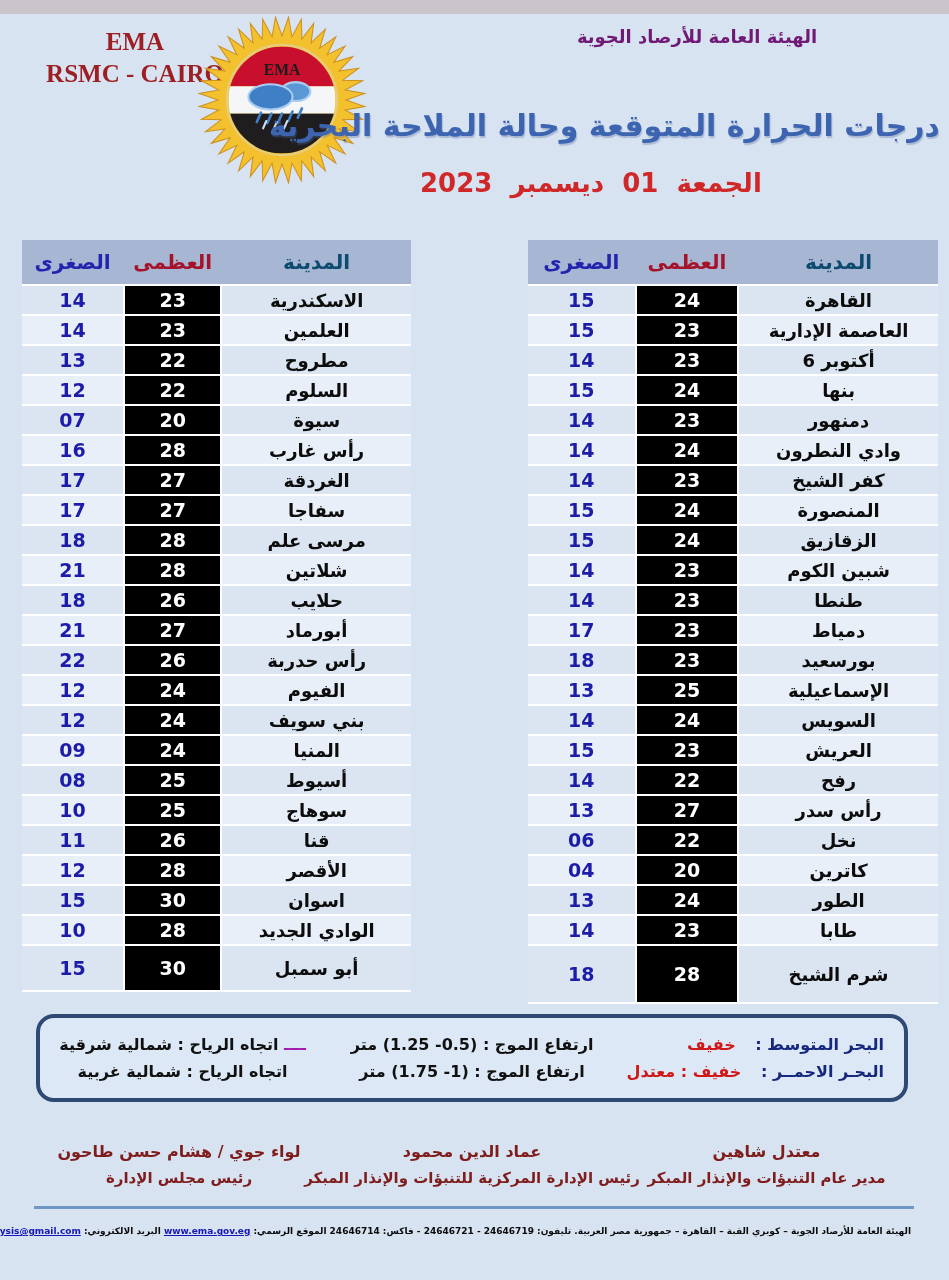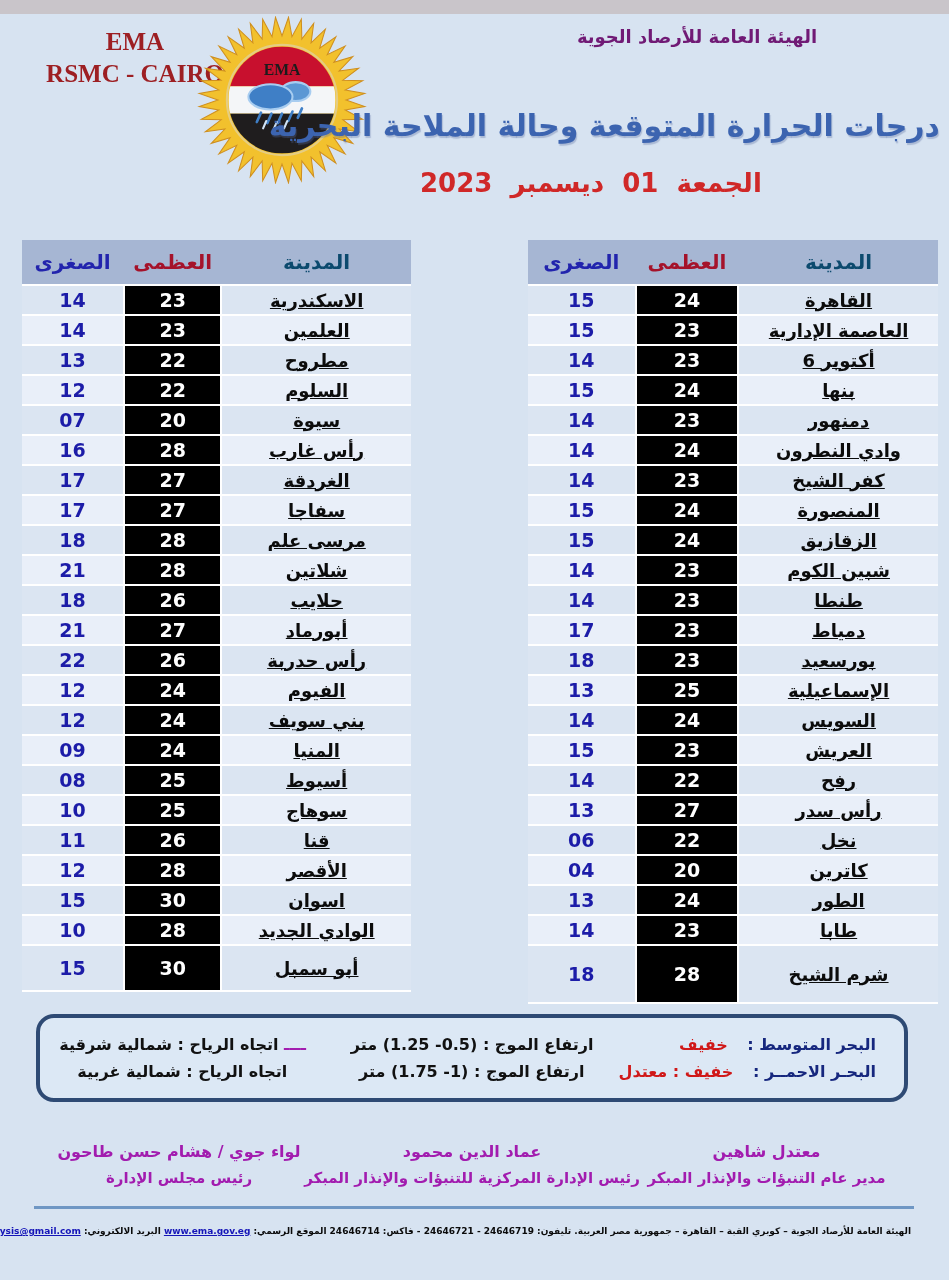--- a/index.html
+++ b/index.html
@@ -30,39 +30,39 @@
     align-items:center;font-weight:bold;font-size:20px;}
   .t-head .h-city{width:48.5%;text-align:center;color:#0c4a6e;}
   .t-head .h-max{width:25.5%;text-align:center;color:#a5122a;}
   .t-head .h-min{width:26%;text-align:center;color:#2224ad;}
   .t-row{display:flex;height:30px;border-bottom:2px solid #fff;box-sizing:border-box;}
   .t-row:nth-child(odd){background:#dbe5f2;}
   .t-row:nth-child(even){background:#e9eff9;}
   .table-right .t-row:last-child{height:58px;}
   .table-left .t-row:last-child{height:46px;}
   .cell{display:flex;align-items:center;justify-content:center;font-weight:bold;direction:ltr;}
-  .cell.city{width:48.5%;color:#0c0c0c;font-size:18px;text-decoration:underline;}
+  .cell.city{width:48.5%;color:#0c0c0c;font-size:18px;}
   .cell.max{width:25.5%;background:#000000;color:#ffffff;font-size:19px;
     border-left:2px solid #fff;border-right:2px solid #fff;box-sizing:border-box;}
   .cell.min{width:26%;color:#1c1ca8;font-size:19px;}
 
   
   .marine-box{position:absolute;left:36px;top:1014px;width:872px;height:88px;box-sizing:border-box;
     border:4px solid #2e4a74;border-radius:18px;background:#dce8f5;direction:rtl;
     display:flex;flex-direction:column;justify-content:center;gap:8px;}
   .m-row{display:flex;align-items:center;font-size:16px;font-weight:bold;color:#111;}
-  .m-sea{flex:0 0 33%;padding-right:28px;box-sizing:border-box;white-space:nowrap;}
+  .m-sea{flex:0 0 33%;padding-right:20px;box-sizing:border-box;white-space:nowrap;}
   .m-sea-label{color:#16277e;}
   .m-sea-state{color:#d01818;margin-right:14px;}
   .m-wave{flex:0 0 34%;text-align:center;white-space:nowrap;}
   .m-wind{flex:0 0 33%;text-align:center;white-space:nowrap;}
   .m-dash{color:#a21caf;}
 
   
-  .sig{position:absolute;top:1138px;text-align:center;direction:rtl;color:#a21caf;
+  .sig{position:absolute;top:1138px;text-align:center;direction:rtl;color:#7f1d1d;
     font-weight:bold;line-height:27px;white-space:nowrap;}
   .sig-right{left:614px;width:305px;}
   .sig-center{left:302px;width:340px;}
   .sig-left{left:44px;width:270px;}
   .s-name{font-size:16px;}
   .s-title{font-size:15px;}
 
   .divider{position:absolute;left:34px;top:1206px;width:880px;height:3px;background:#6f97c4;}
 
   

